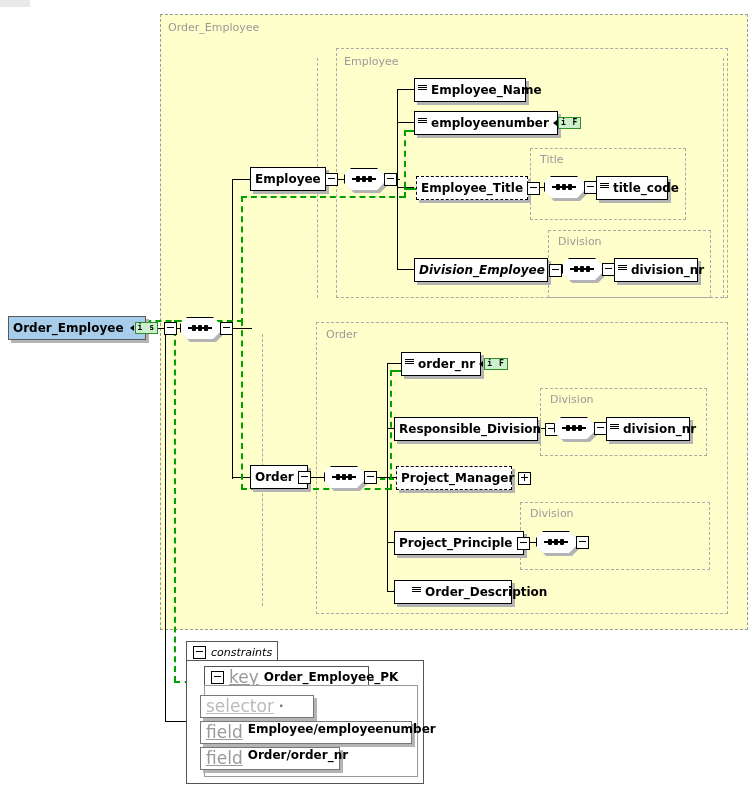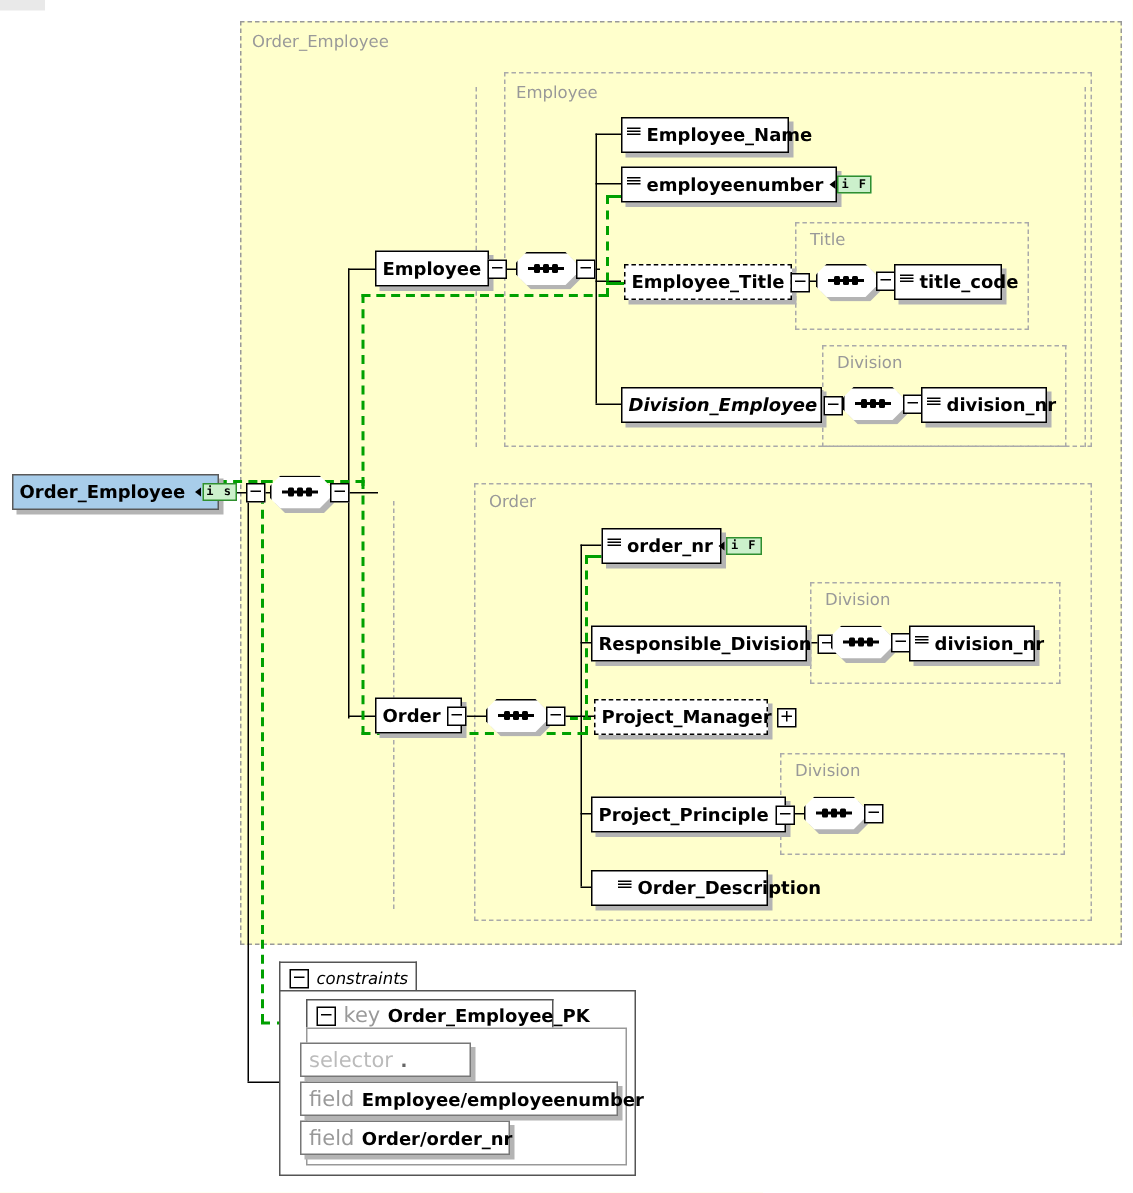--- a/index.html
+++ b/index.html
@@ -78,24 +78,24 @@
   
   .cpanel{position:absolute;background:#ffffff;border:1px solid #555555;}
   .ctab{position:absolute;background:#ffffff;border:1px solid #555555;border-bottom:none;
         display:flex;align-items:center;height:20px;padding:0 6px;font-size:11px;}
   .ckeybox{position:absolute;background:#ffffff;border:1px solid #999999;}
   .ckeytab{position:absolute;background:#ffffff;border:1px solid #555555;border-bottom:none;
         display:flex;align-items:center;height:20px;padding:0 6px;font-size:11px;}
   .minus{flex:none;width:11px;height:11px;border:1px solid #000;background:#fff;position:relative;margin-right:5px;}
   .minus:before{content:"";position:absolute;left:2px;top:4px;width:7px;height:1px;background:#000;}
   .italic{font-style:italic;color:#000;}
-  .kw{color:#999999;font-size:14px;margin-right:5px;}
+  .kw{color:#999999;font-size:17px;margin-right:5px;text-decoration:underline;}
   .kname{font-weight:bold;font-size:12px;color:#000;}
   .frow{position:absolute;height:21px;background:#ffffff;border:1px solid #777777;
-        box-shadow:3px 3px 0 0 #b4b4b4;display:flex;align-items:center;padding:0 5px;}
+        box-shadow:3px 3px 0 0 #b4b4b4;display:flex;padding:0 5px;}
   .frow .fv{font-weight:bold;font-size:12px;color:#000;}
   .frow.selector .fv{font-weight:bold;color:#666;}
   .frow.selector .kw{color:#bbbbbb;}
 </style>
 </head>
 <body>
 
 <div id="canvas">
 
   <div class="abs topstrip" style="left:0;top:0;width:30px;height:7px;"></div>

